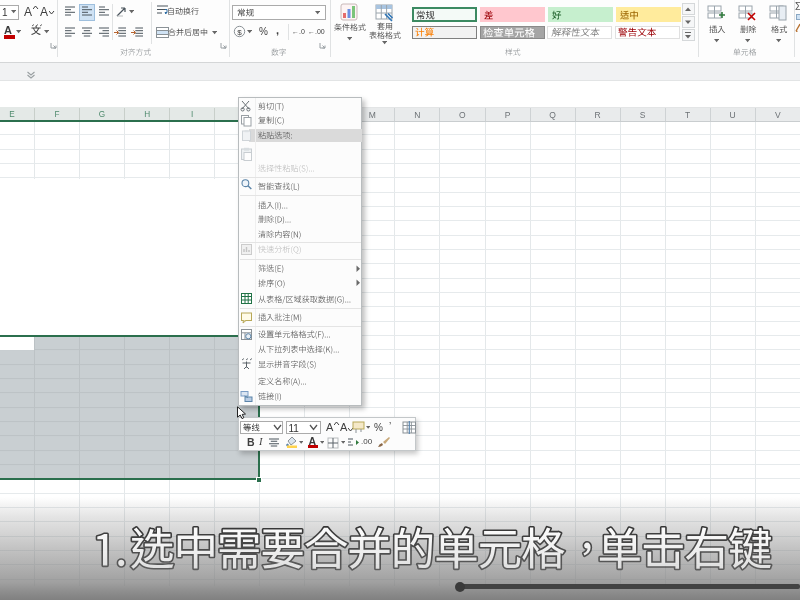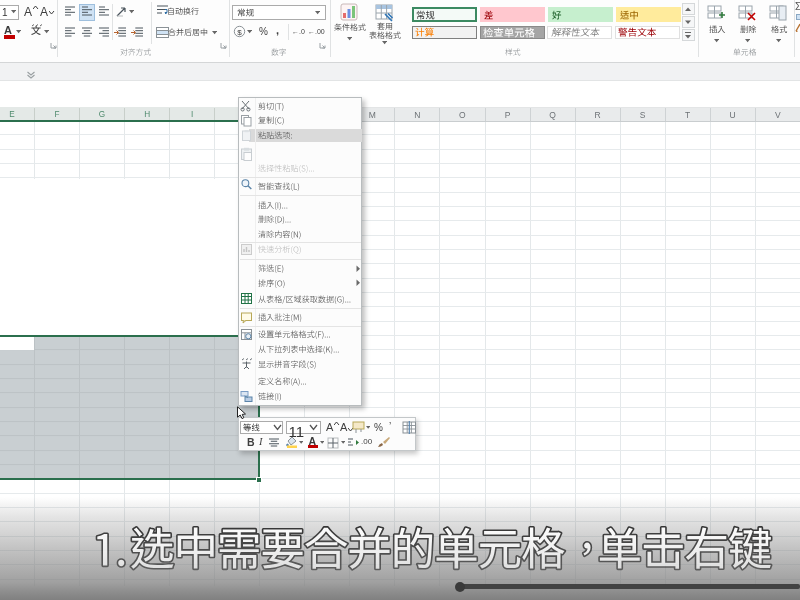--- a/index.html
+++ b/index.html
@@ -400,21 +400,21 @@
     </svg>
 <div style="position:absolute;left:237.50px;top:416.80px;width:178.80px;height:33.80px;z-index:32;background:#fcfcfc;border:1px solid #c3c7c9;box-shadow:2px 3px 5px rgba(0,0,0,0.22);"></div>
 <div style="position:absolute;left:240.00px;top:420.60px;width:43.00px;height:13.80px;z-index:33;background:#fff;border:1px solid #ababab;"></div>
 <svg style="position:absolute;left:243.0px;top:422.2px;z-index:34;overflow:visible" width="19" height="11" viewBox="0 -8.6 19 11">
       <path d="M4.5 -5.1V-2.9H3.9V-5.1ZM7.2 -4.6V-4H1.2V-4.6ZM8 -3.3V-2.7H0.4V-3.3ZM7.8 -2V-1.4H0.7V-2ZM6.2 -0.1Q6.2 0.2 6.1 0.3Q6.1 0.5 5.9 0.6Q5.6 0.6 5.3 0.7Q4.9 0.7 4.4 0.7Q4.4 0.5 4.3 0.4Q4.2 0.2 4.2 0.1Q4.5 0.1 4.7 0.1Q5 0.1 5.1 0.1Q5.3 0.1 5.4 0.1Q5.5 0.1 5.5 0Q5.6 0 5.6 -0.1V-2.8H6.2ZM4.1 -6.3V-5.8H1.4V-6.3ZM7.9 -6.3V-5.8H4.6V-6.3ZM2.2 -6.9Q1.9 -6.3 1.6 -5.7Q1.2 -5.2 0.8 -4.8Q0.7 -4.8 0.7 -4.9Q0.6 -5 0.5 -5Q0.4 -5.1 0.3 -5.1Q0.7 -5.5 1 -6Q1.4 -6.5 1.6 -7.1ZM5.5 -7Q5.2 -6.4 4.9 -5.8Q4.5 -5.3 4.2 -4.9Q4.1 -5 4 -5Q3.9 -5.1 3.8 -5.2Q3.7 -5.2 3.6 -5.3Q4 -5.6 4.4 -6.1Q4.7 -6.6 4.9 -7.1ZM2.4 -6.1Q2.5 -5.9 2.7 -5.6Q2.8 -5.3 2.9 -5.1L2.3 -4.9Q2.3 -5.1 2.1 -5.4Q2 -5.7 1.9 -5.9ZM5.9 -6.1Q6.1 -5.9 6.3 -5.6Q6.5 -5.3 6.6 -5L6.1 -4.8Q6 -5 5.8 -5.4Q5.6 -5.7 5.4 -5.9ZM2.3 -1.4Q2.6 -1.3 2.9 -1Q3.2 -0.8 3.4 -0.6Q3.6 -0.4 3.8 -0.2L3.3 0.2Q3.2 0 2.9 -0.2Q2.7 -0.4 2.4 -0.7Q2.2 -0.9 1.9 -1.1Z M9.1 -1.6 8.9 -2.1Q9 -2.1 9.1 -2.3Q9.3 -2.4 9.5 -2.7Q9.6 -2.8 9.8 -3Q10 -3.3 10.2 -3.7Q10.5 -4 10.8 -4.4Q11 -4.9 11.2 -5.3L11.8 -5Q11.3 -4.1 10.7 -3.3Q10.1 -2.5 9.5 -1.9V-1.9Q9.5 -1.9 9.4 -1.8Q9.4 -1.8 9.3 -1.7Q9.2 -1.7 9.1 -1.7Q9.1 -1.6 9.1 -1.6ZM9 -2 9.3 -2.3 11.6 -2.7 11.6 -2.1Q10.8 -2 10.4 -1.9Q9.9 -1.8 9.6 -1.7Q9.4 -1.7 9.2 -1.6Q9.1 -1.6 9.1 -1.6ZM9 -3.6 8.8 -4.2Q8.9 -4.2 9 -4.3Q9.1 -4.5 9.3 -4.7Q9.3 -4.8 9.5 -5Q9.6 -5.2 9.8 -5.6Q9.9 -5.9 10.1 -6.3Q10.3 -6.7 10.4 -7L11 -6.8Q10.8 -6.2 10.5 -5.7Q10.3 -5.2 10 -4.7Q9.7 -4.3 9.4 -3.9V-3.9Q9.4 -3.9 9.3 -3.8Q9.3 -3.8 9.2 -3.8Q9.1 -3.7 9.1 -3.7Q9 -3.6 9 -3.6ZM9 -4 9.3 -4.2 10.9 -4.4 10.8 -3.9Q10.3 -3.8 9.9 -3.7Q9.6 -3.7 9.4 -3.7Q9.2 -3.7 9.1 -3.6Q9.1 -3.6 9 -3.6ZM8.9 -0.5Q9.2 -0.5 9.7 -0.7Q10.1 -0.8 10.6 -0.9Q11.1 -1.1 11.7 -1.2L11.7 -0.7Q11 -0.5 10.3 -0.2Q9.6 -0 9 0.1ZM16 -5.6 16.1 -5.1 12.1 -4.5 12 -5ZM16.2 -4 16.3 -3.5 12 -2.7 11.9 -3.2ZM13.9 -7.1Q13.9 -6.1 14 -5.2Q14 -4.3 14.1 -3.5Q14.2 -2.7 14.4 -2Q14.5 -1.4 14.7 -0.9Q14.9 -0.5 15.2 -0.2Q15.4 0 15.7 0Q15.8 0 15.8 -0Q15.9 -0.1 16 -0.3Q16 -0.5 16 -0.9Q16.1 -0.8 16.2 -0.7Q16.4 -0.6 16.5 -0.6Q16.4 -0.1 16.3 0.2Q16.2 0.4 16.1 0.5Q15.9 0.6 15.6 0.6Q15.2 0.6 14.8 0.4Q14.5 0.1 14.3 -0.4Q14 -1 13.8 -1.7Q13.7 -2.4 13.5 -3.2Q13.4 -4.1 13.4 -5.1Q13.3 -6 13.3 -7.1ZM14.7 -6.9Q15 -6.8 15.3 -6.6Q15.7 -6.4 15.9 -6.2L15.5 -5.8Q15.3 -6 15 -6.2Q14.6 -6.4 14.3 -6.6ZM16.4 -2.7Q15.9 -2 15.2 -1.4Q14.6 -0.7 13.7 -0.3Q12.9 0.2 12 0.5Q11.9 0.4 11.8 0.3Q11.7 0.1 11.6 0Q12.5 -0.3 13.3 -0.7Q14.1 -1.1 14.8 -1.7Q15.4 -2.3 15.9 -2.9Z" fill="#333"></path>
     </svg>
 <svg style="position:absolute;left:273px;top:424px;z-index:34" width="9" height="7">
       <path d="M1 1 L4.5 5.5 L8 1" fill="none" stroke="#555" stroke-width="1.3"></path>
     </svg>
 <div style="position:absolute;left:285.50px;top:420.60px;width:35.50px;height:13.80px;z-index:33;background:#fff;border:1px solid #ababab;"></div>
-<div class="t" style="left:288.5px;top:423px;font-size:15px;color:#333;z-index:34">11</div>
+<div class="t" style="left:288.5px;top:423px;font-size:10px;color:#333;z-index:34">11</div>
 <svg style="position:absolute;left:309px;top:424px;z-index:34" width="9" height="7">
       <path d="M1 1 L4.5 5.5 L8 1" fill="none" stroke="#555" stroke-width="1.3"></path>
     </svg>
 <div class="t" style="left:326px;top:420.5px;font-size:11px;color:#3f3f3f;z-index:34">A</div>
 <svg style="position:absolute;left:334px;top:421.5px;z-index:34" width="6" height="4">
       <path d="M0 3 L2.5 0 L5 3" fill="none" stroke="#3f3f3f" stroke-width="1"></path>
     </svg>
 <div class="t" style="left:340px;top:420.5px;font-size:11px;color:#3f3f3f;z-index:34">A</div>
 <svg style="position:absolute;left:348px;top:427.5px;z-index:34" width="6" height="4">
       <path d="M0 0 L2.5 3 L5 0" fill="none" stroke="#3f3f3f" stroke-width="1"></path>

